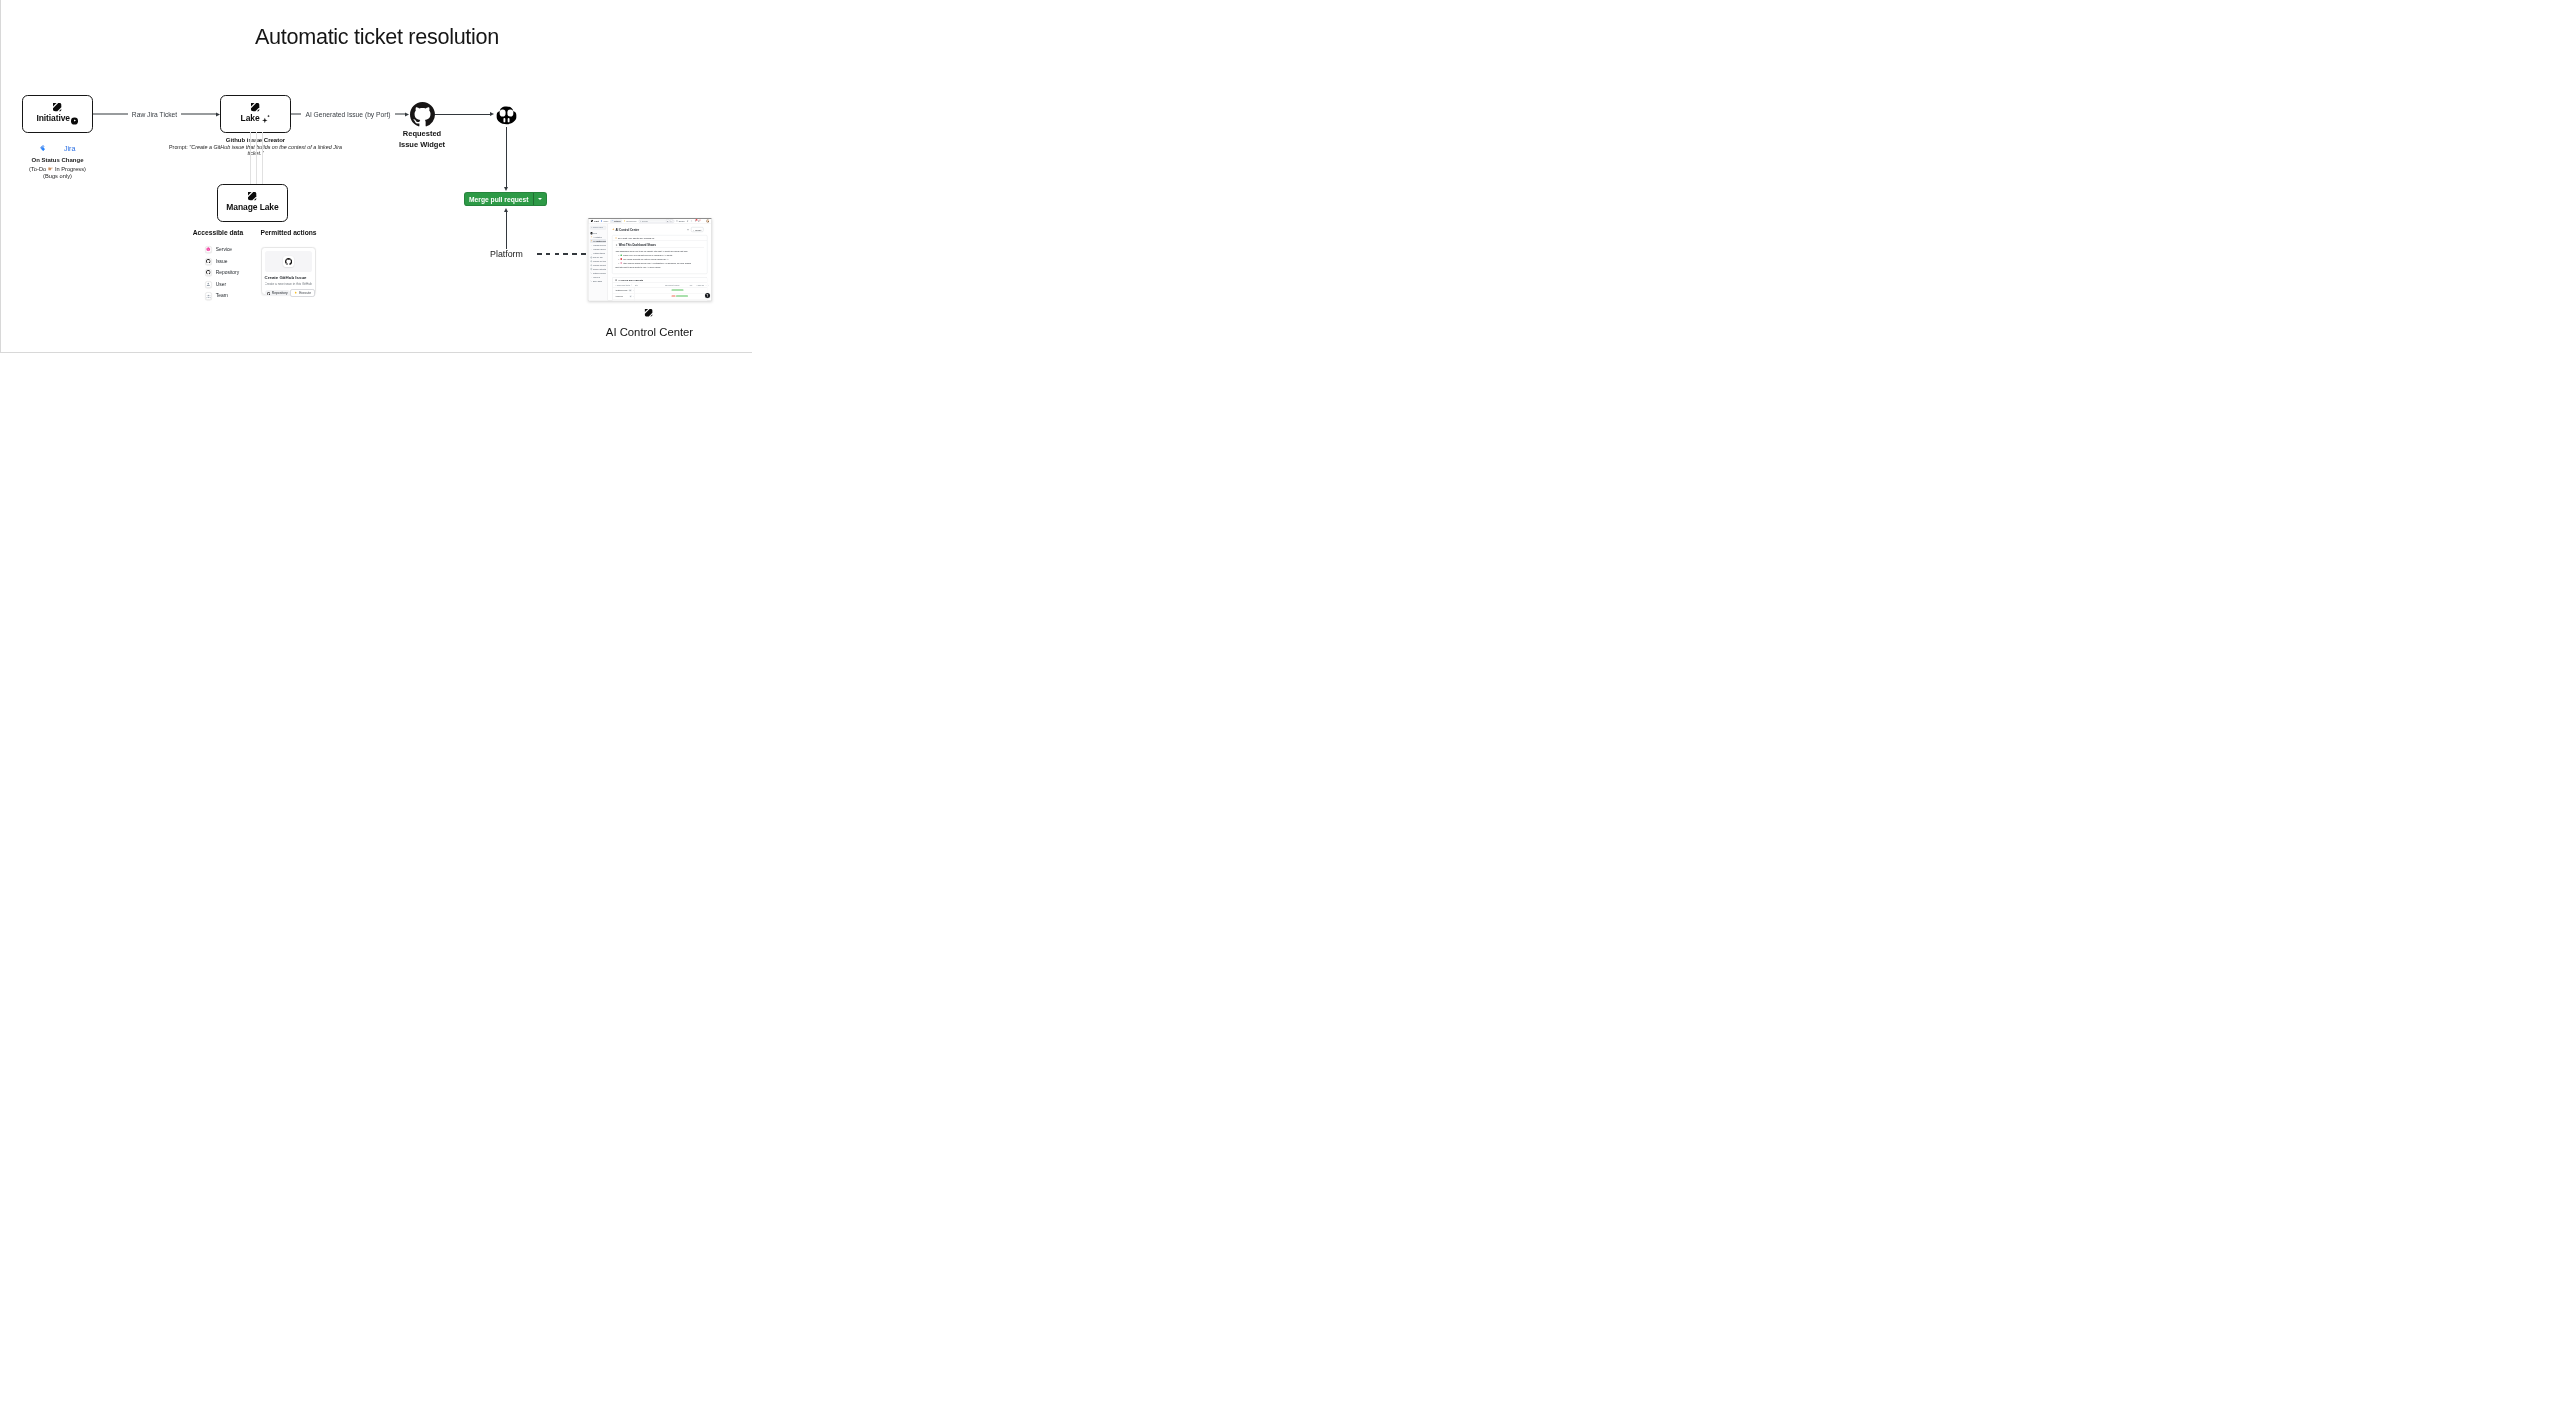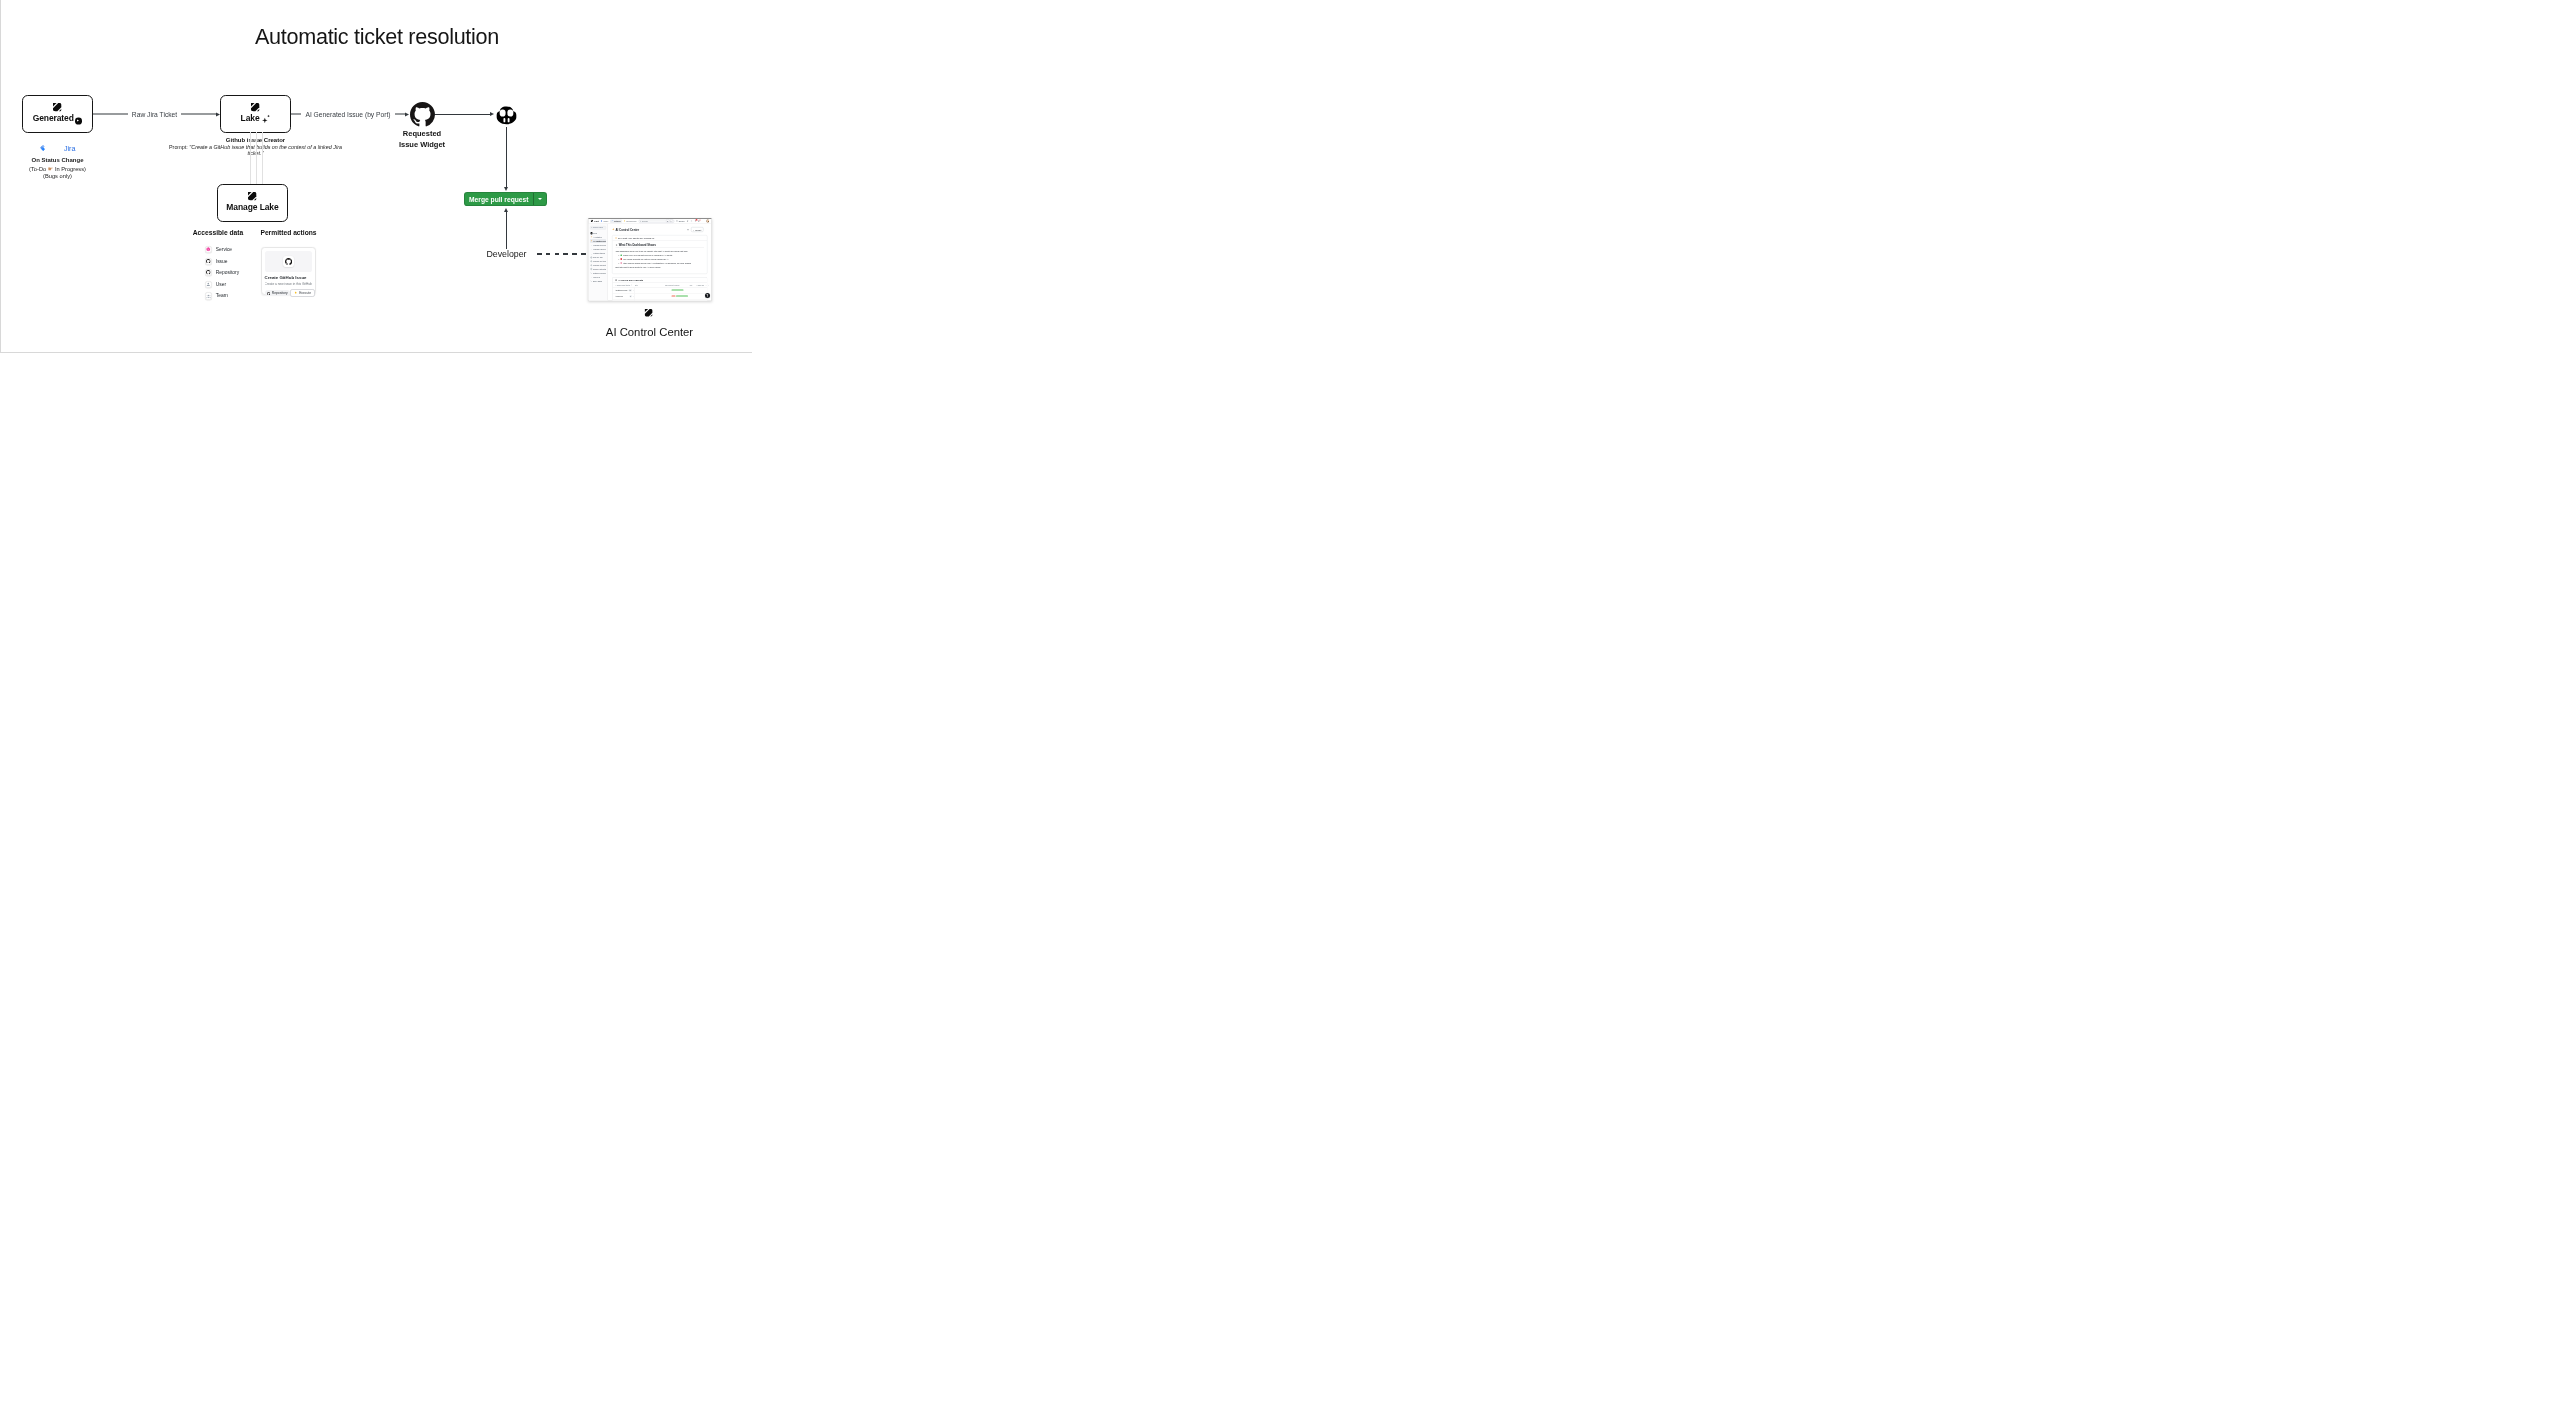--- a/index.html
+++ b/index.html
@@ -280,21 +280,21 @@
 
 <div class="canvas">
 
   <div class="page-title">Automatic ticket resolution</div>
 
   <div class="node" style="left:20.6px;top:95px;">
     <svg class="node-icon" viewBox="0 0 20 20" width="10.3" height="10.3">
         <use href="#port"></use>
       </svg>
     <div class="node-label-row">
-      <span class="node-label">Generated</span>
+      <span class="node-label">Initiative</span>
       <span class="play-btn">
           <span class="play-tri"></span>
         </span>
     </div>
   </div>
 
   <div class="jira-row">
     <svg class="jira-mark" viewBox="0 0 14 14" width="7.2" height="7.2">
         <use href="#jira"></use>
       </svg>
@@ -368,21 +368,21 @@
   <div class="merge-btn">
     <span class="merge-main">Merge pull request</span>
     <span class="merge-div"></span>
     <span class="merge-caret">
         <span class="caret-tri"></span>
       </span>
   </div>
 
   <div class="ah-u" style="left:503px;top:208px;"></div>
   <div class="vline" style="left:505px;top:212px;height:37px;"></div>
-  <div class="developer">Developer</div>
+  <div class="developer">Platform</div>
 
   <div class="dashed" style="left:536px;top:253px;width:50px;"></div>
 
   <div class="ctx-line" style="left:249px;top:132px;height:52px;"></div>
   <div class="ctx-line" style="left:255px;top:132px;height:52px;"></div>
   <div class="ctx-line" style="left:261px;top:132px;height:52px;"></div>
   <div class="node" style="left:216px;top:184px;">
     <svg class="node-icon" viewBox="0 0 20 20" width="10.3" height="10.3">
         <use href="#port"></use>
       </svg>

